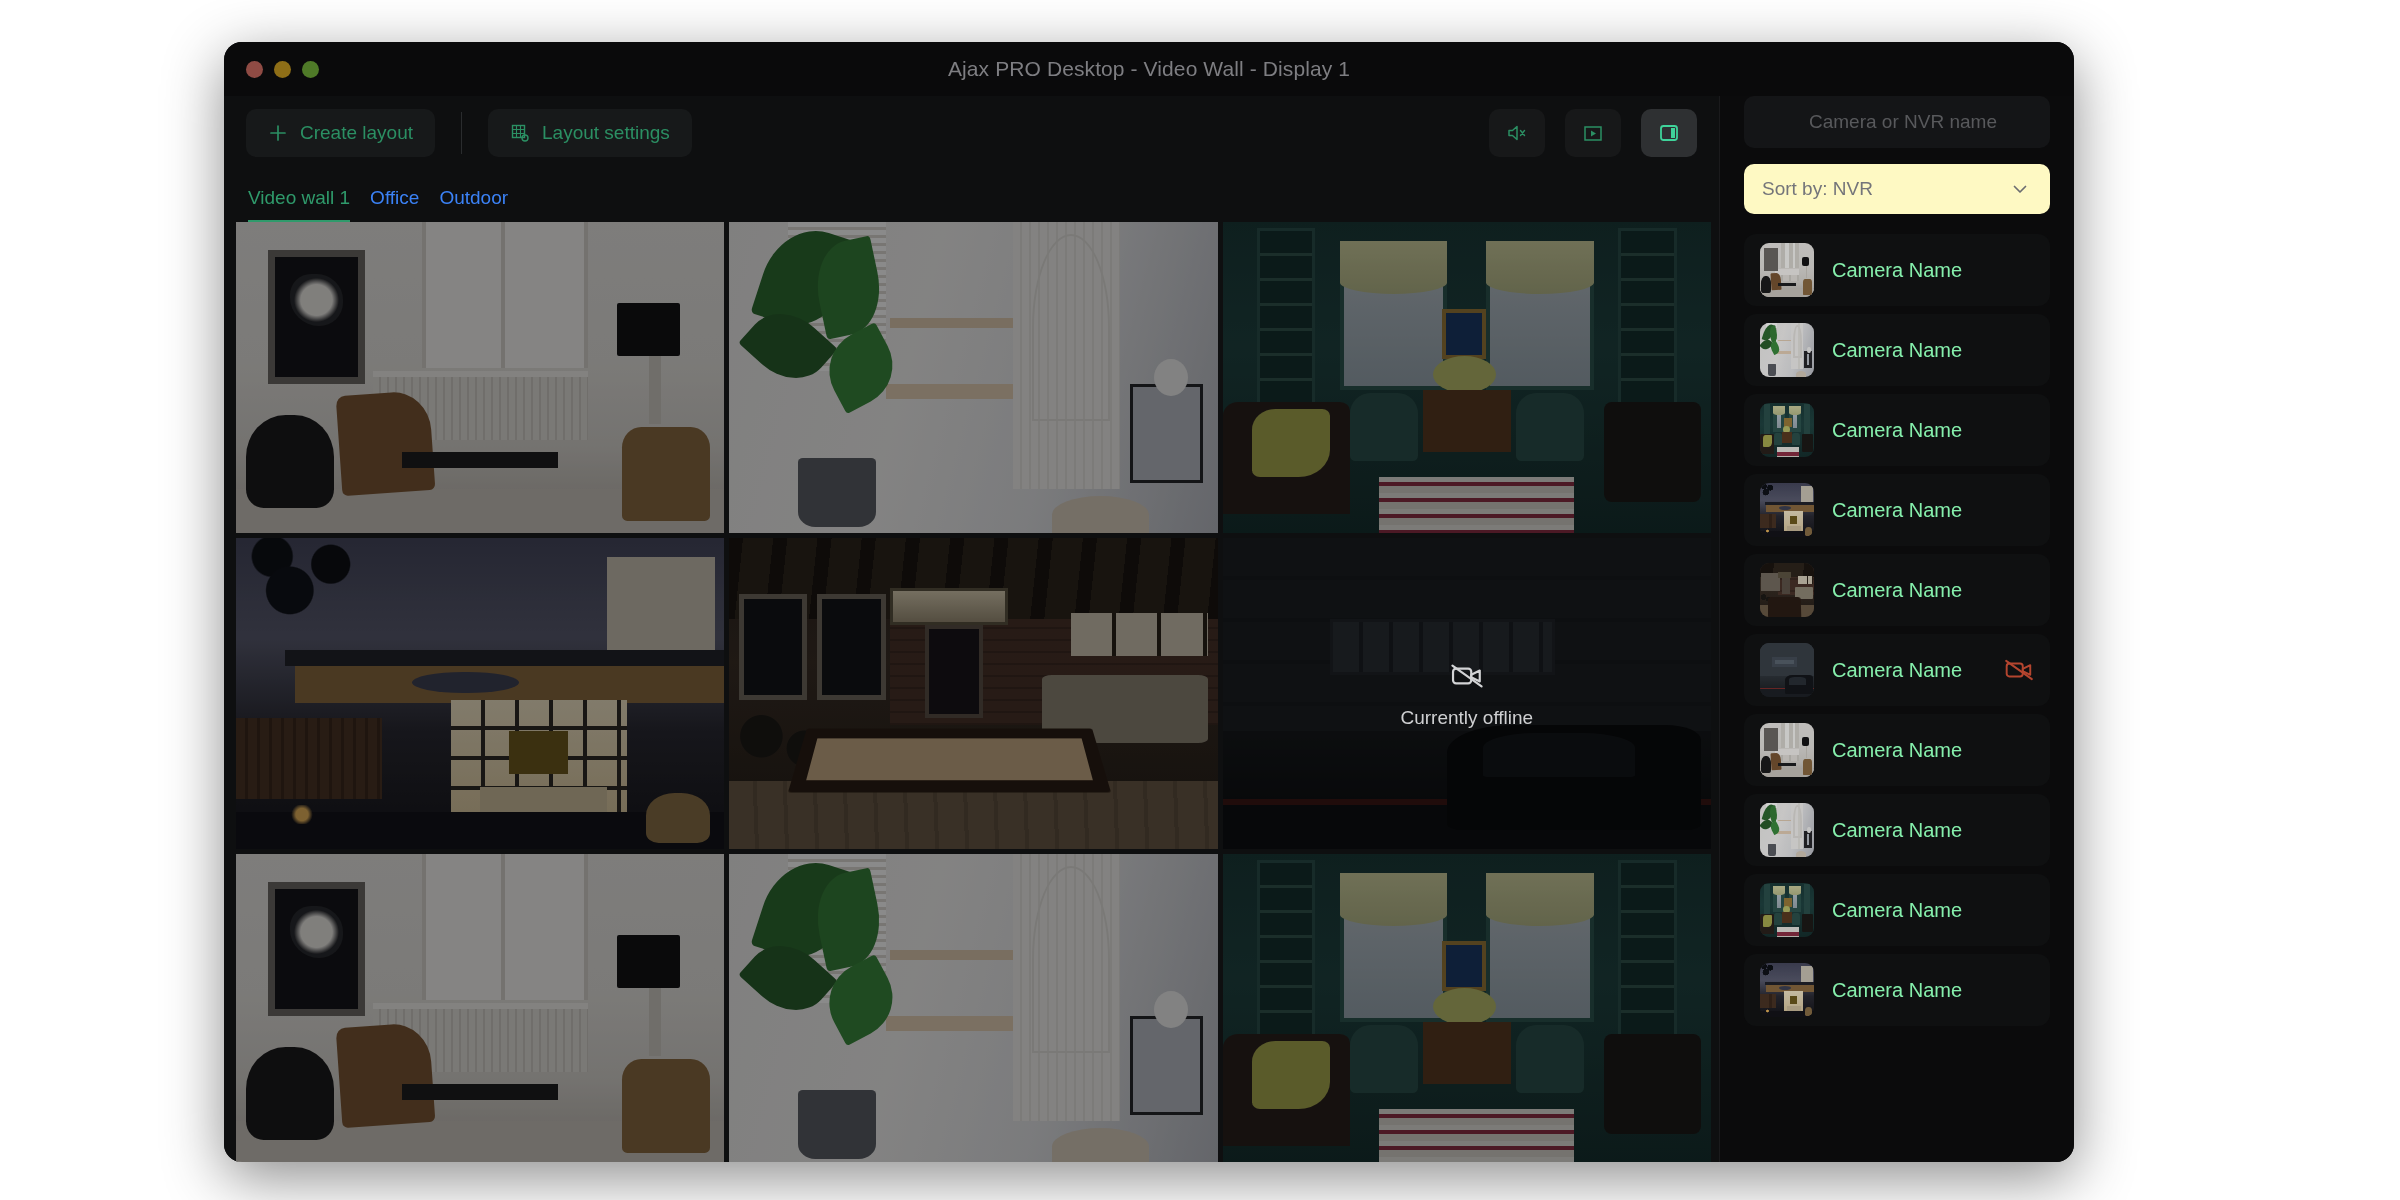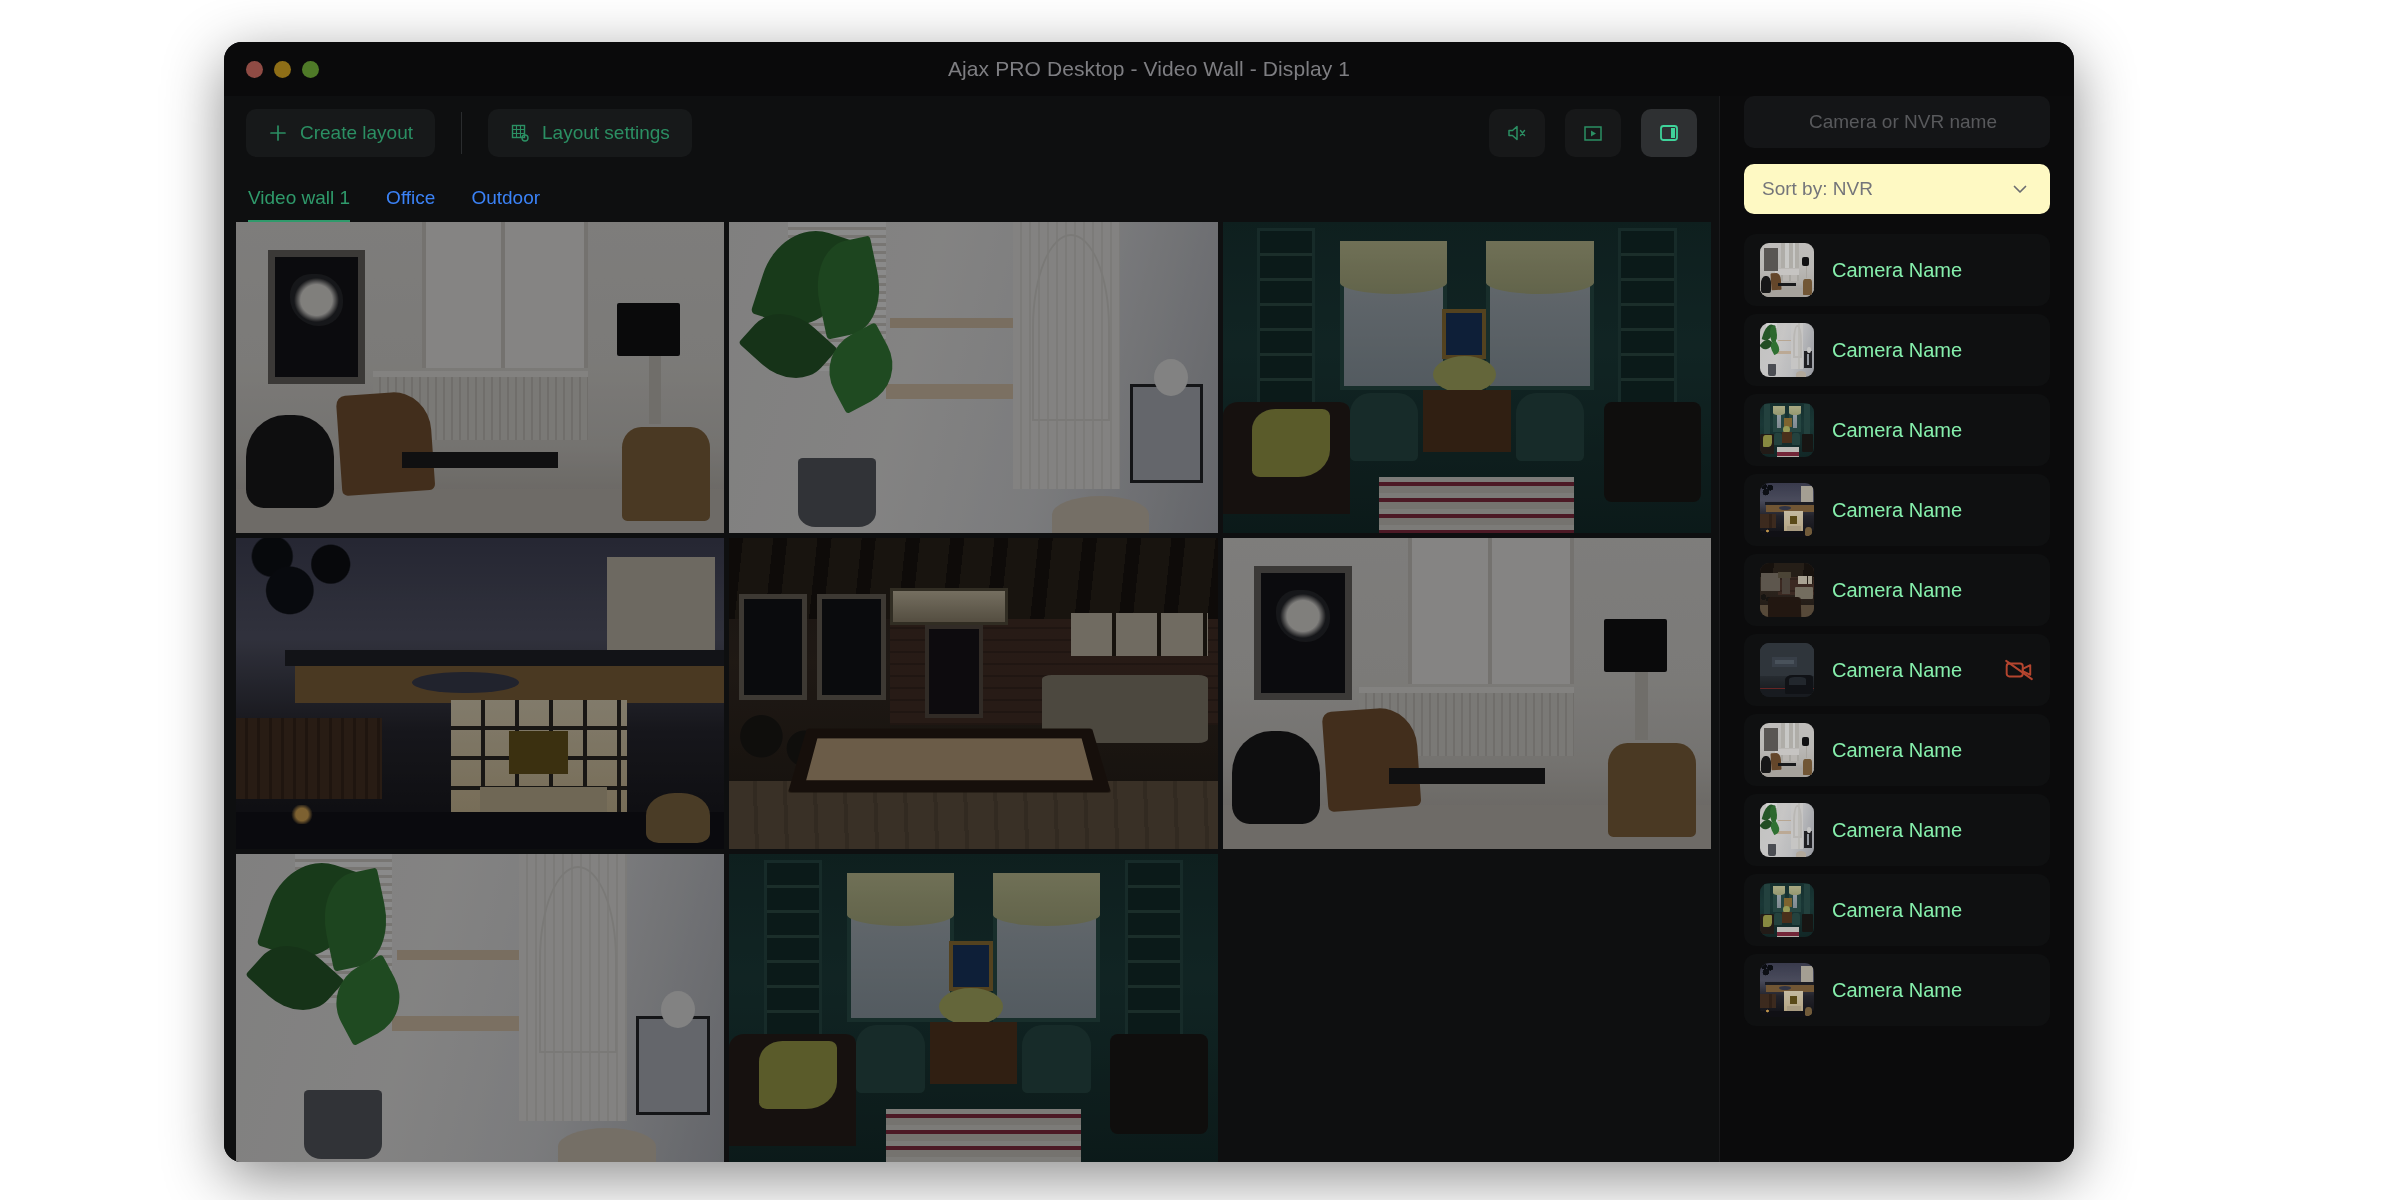--- a/index.html
+++ b/index.html
@@ -62,21 +62,21 @@
   .tb-sep { width: 1px; height: 42px; background: #2a2c2e; margin: 0 18px; }
   .tb-spacer { flex: 1; }
   .icon-btn {
     width: 56px; height: 48px; border-radius: 10px;
     background: #171819; display: flex; align-items: center; justify-content: center;
     margin-left: 12px; cursor: pointer;
   }
   .icon-btn.active { background: #2e3032; }
 
   
-  .tabs { height: 52px; display: flex; align-items: flex-end; padding: 0 24px; gap: 36px; }
+  .tabs { height: 52px; display: flex; align-items: flex-end; padding: 0 24px; gap: 20px; }
   .tab {
     font-size: 19px; color: #3b82f6; padding-bottom: 11px;
     border-bottom: 2px solid transparent; cursor: pointer;
   }
   .tab.active { color: #2f9a6b; border-bottom-color: #2f9a6b; }
 
   
   .grid-wrap { flex: 1; padding: 0 24px 0 12px; overflow: hidden; }
   .grid {
     display: grid;
@@ -409,20 +409,38 @@
                   <div class="lightbox"></div>
                   <div class="door"></div>
                   <div class="maps"></div>
                   <div class="floor"></div>
                   <div class="sofa"></div>
                   <div class="stools"></div>
                   <div class="table"></div>
                 </div>
                 <div class="dim"></div>
               </div>
+              <div class="tile offline">
+                <div class="scene s-garage">
+                  <div class="wall"></div>
+                  <div class="cab"></div>
+                  <div class="floor"></div>
+                  <div class="stripe"></div>
+                  <div class="car"></div>
+                </div>
+                <div class="dim"></div>
+                <div class="offline-overlay">
+                  <svg width="34" height="34" viewBox="0 0 28 28">
+                    <rect x="2.5" y="8" width="15" height="12" rx="2.5" fill="none" stroke="#d3d4d6" stroke-width="1.8"></rect>
+                    <path d="M17.5 13l7-3.5v9L17.5 15z" fill="none" stroke="#d3d4d6" stroke-width="1.8" stroke-linejoin="round"></path>
+                    <path d="M2 5.5l24 17" stroke="#d3d4d6" stroke-width="1.8" stroke-linecap="round"></path>
+                  </svg>
+                  <div>Currently offline</div>
+                </div>
+              </div>
               <div class="tile">
                 <div class="scene s-living">
                   <div class="win"></div>
                   <div class="sideboard"></div>
                   <div class="poster"></div>
                   <div class="lamp"></div>
                   <div class="lampstem"></div>
                   <div class="floor"></div>
                   <div class="chair2"></div>
                   <div class="table"></div>

